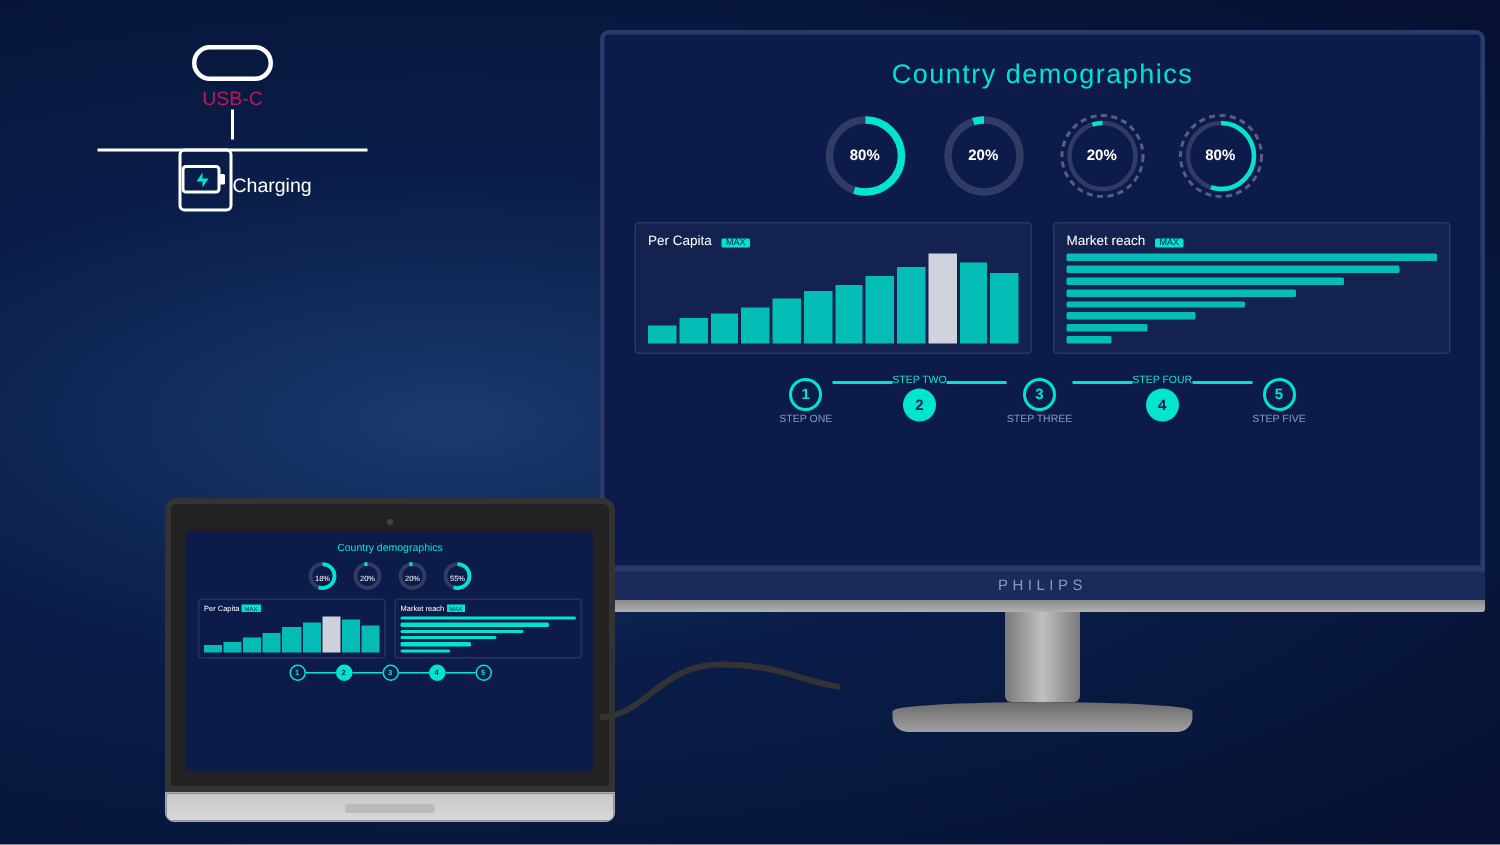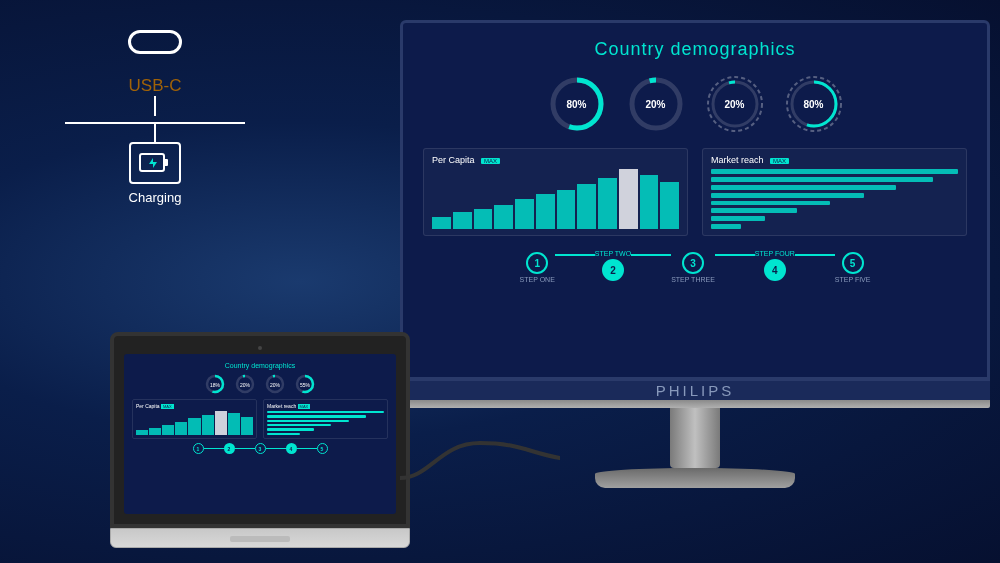--- a/index.html
+++ b/index.html
@@ -29,23 +29,23 @@
 
     .usbc-shape {
       width: 54px;
       height: 24px;
       border: 3px solid white;
       border-radius: 12px;
       background: transparent;
     }
 
     .usbc-label {
-      color: #a16207;
-      font-size: 17px;
-      margin-top: 22px;
+      color: #be185d;
+      font-size: 13px;
+      margin-top: 4px;
       text-align: center;
     }
 
     .usbc-line-down {
       width: 2px;
       height: 20px;
       background: white;
       margin: 0 auto;
     }
 
@@ -62,21 +62,21 @@
       position: absolute;
       top: 0;
       left: 20px;
       right: 20px;
       height: 2px;
       background: white;
     }
 
     .branch-item {
       display: flex;
-      flex-direction: column;
+      flex-direction: row;
       align-items: center;
       width: 72px;
       position: relative;
     }
 
     .branch-line-down {
       width: 2px;
       height: 20px;
       background: white;
     }
@@ -144,21 +144,21 @@
       height: 20px;
       border-radius: 0;
       display: flex;
       align-items: center;
       justify-content: center;
       border-top: 1px solid #2a3a6a;
     }
 
     .philips-text {
       color: #8899bb;
-      font-size: 15px;
+      font-size: 10px;
       letter-spacing: 3px;
     }
 
     
     .dashboard-title {
       text-align: center;
       color: #00e5d0;
       font-size: 18px;
       margin-bottom: 14px;
       letter-spacing: 1px;

